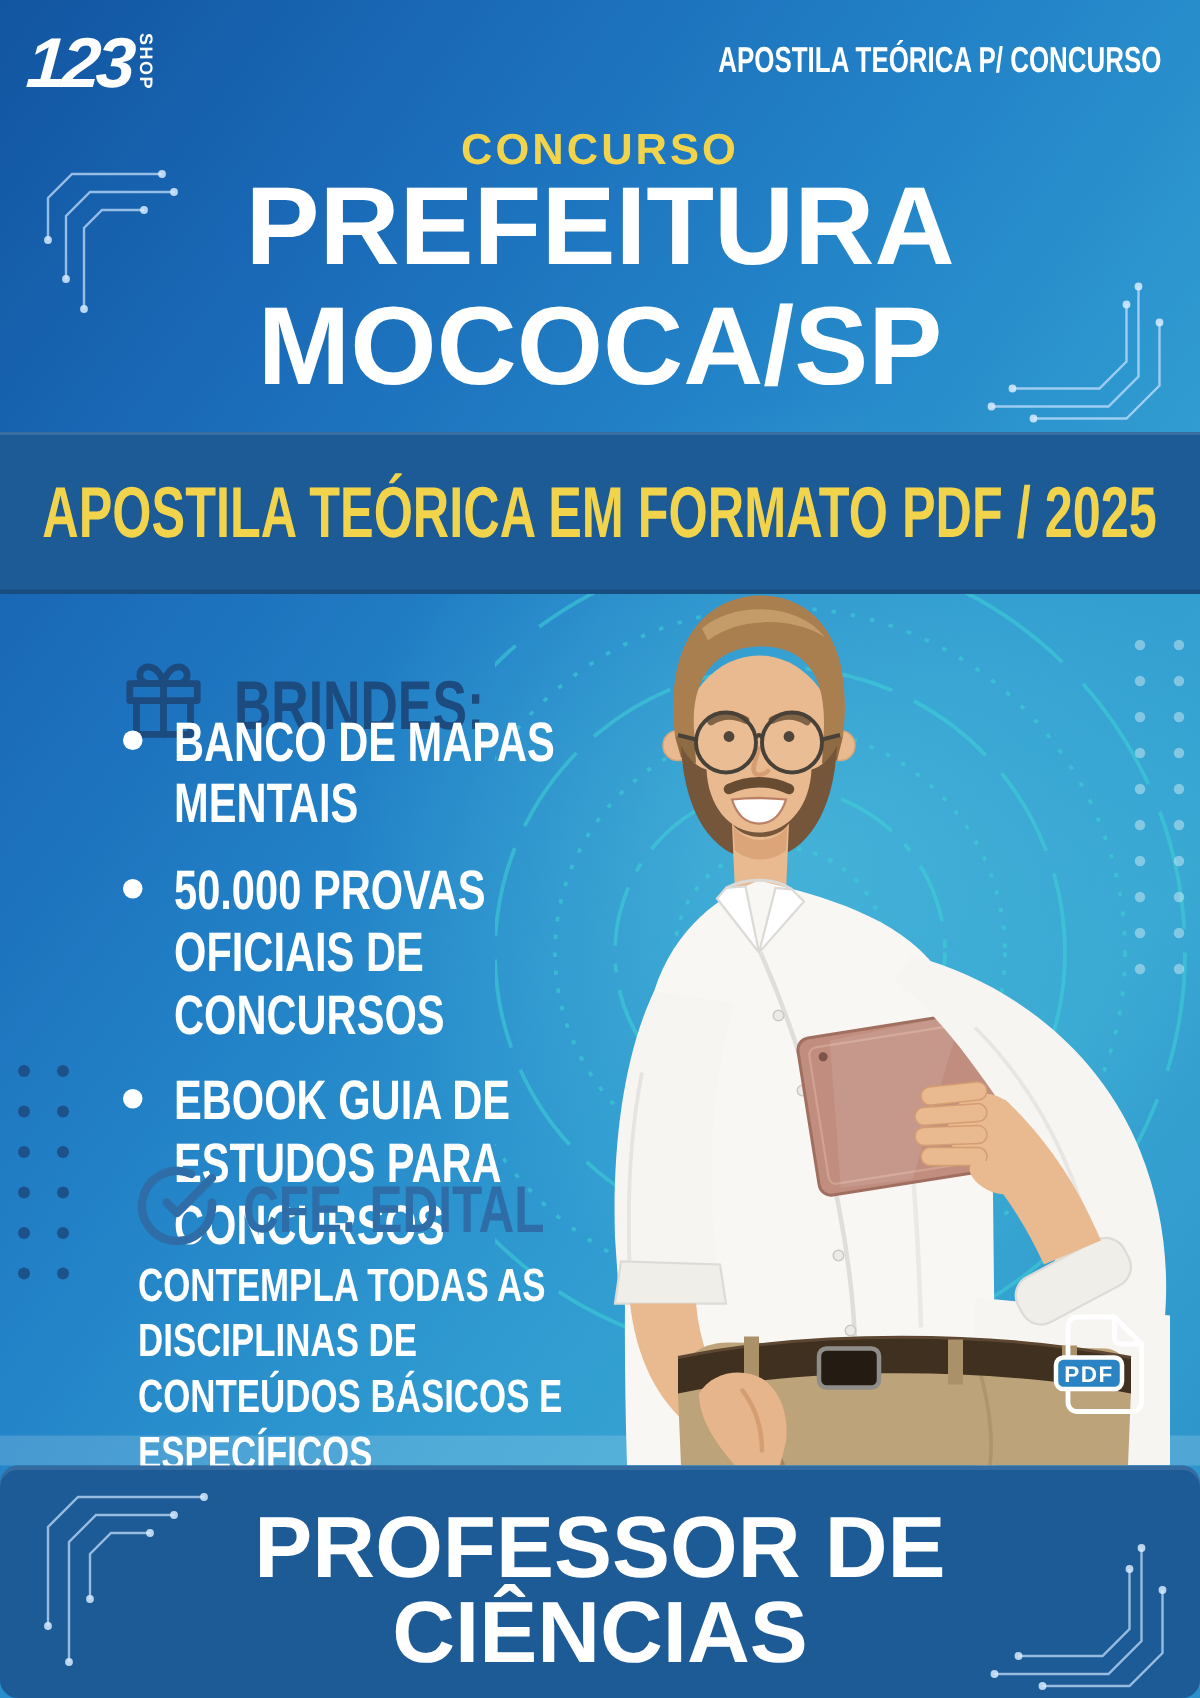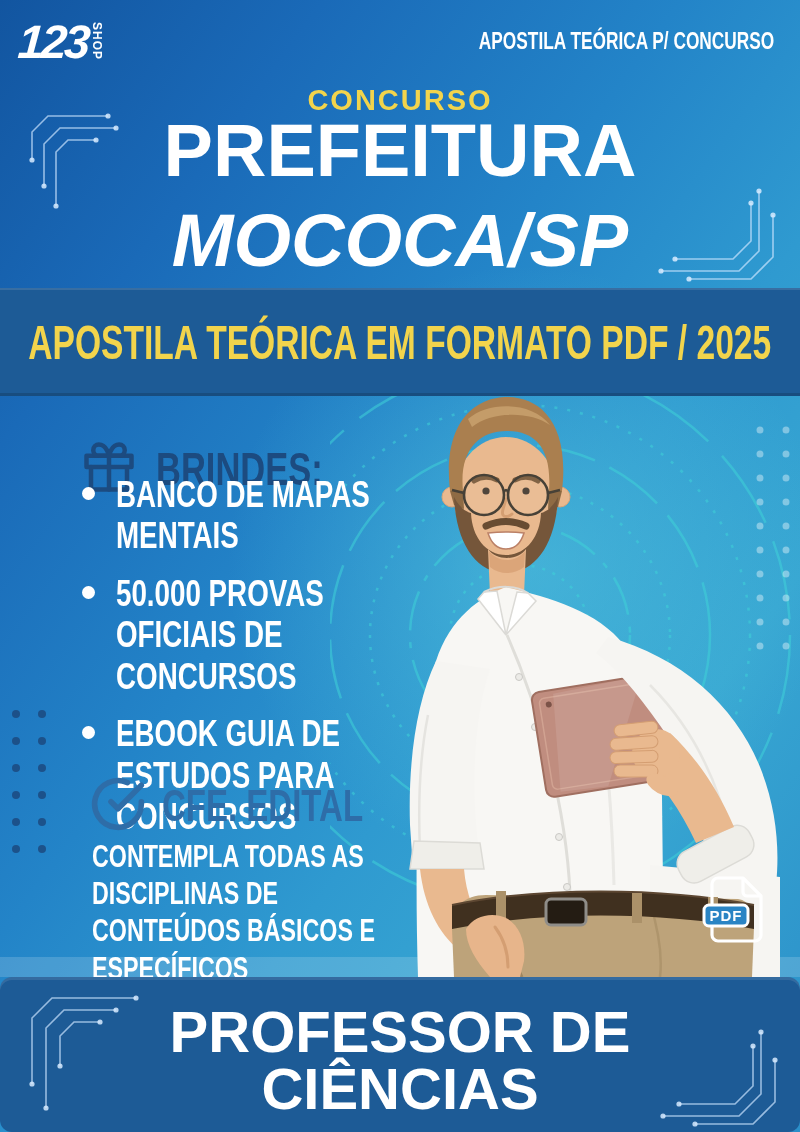--- a/index.html
+++ b/index.html
@@ -17,21 +17,21 @@
 
   
   .logo{left:18px;top:16px;display:flex;align-items:flex-start;color:#fff;}
   .logo-number{font-size:47px;font-weight:700;font-style:italic;letter-spacing:-3px;line-height:52px;transform:skewX(-4deg);}
   .logo-shop{writing-mode:vertical-rl;font-size:12px;font-weight:700;letter-spacing:1px;margin-left:3px;margin-top:6px;}
   .tagline{right:26px;top:27px;color:#fff;font-size:24px;font-weight:700;white-space:nowrap;}
 
   
   .kicker{left:0;top:84px;width:100%;text-align:center;color:#f2d44c;font-size:29px;font-weight:700;letter-spacing:2px;}
   .title-line{left:0;width:100%;text-align:center;color:#fff;font-weight:700;font-size:74px;line-height:76px;letter-spacing:0;}
-  .t1{top:113px;} .t2{top:203px;font-style:italic;}
+  .t1{top:113px;} .t2{top:193px;}
 
   
   .band{left:0;top:288px;width:800px;height:108px;background:#1d5b96;display:flex;align-items:center;justify-content:center;box-shadow:inset 0 2px 0 rgba(255,255,255,.12), inset 0 -3px 0 rgba(0,0,0,.15);}
   .band-text{color:#f2d44c;font-size:48px;font-weight:700;white-space:nowrap;}
 
   
   .brindes-head{left:82px;top:440px;display:flex;align-items:center;gap:20px;}
   .brindes-title{color:#1c4b80;font-size:46px;font-weight:700;white-space:nowrap;}
   .bullets{left:82px;top:474px;display:flex;flex-direction:column;gap:16px;}
   .bullet-row{display:flex;align-items:flex-start;}

